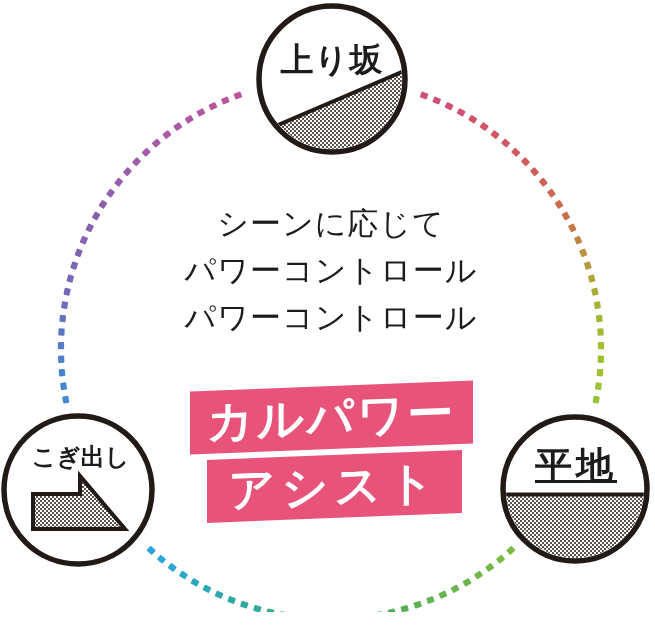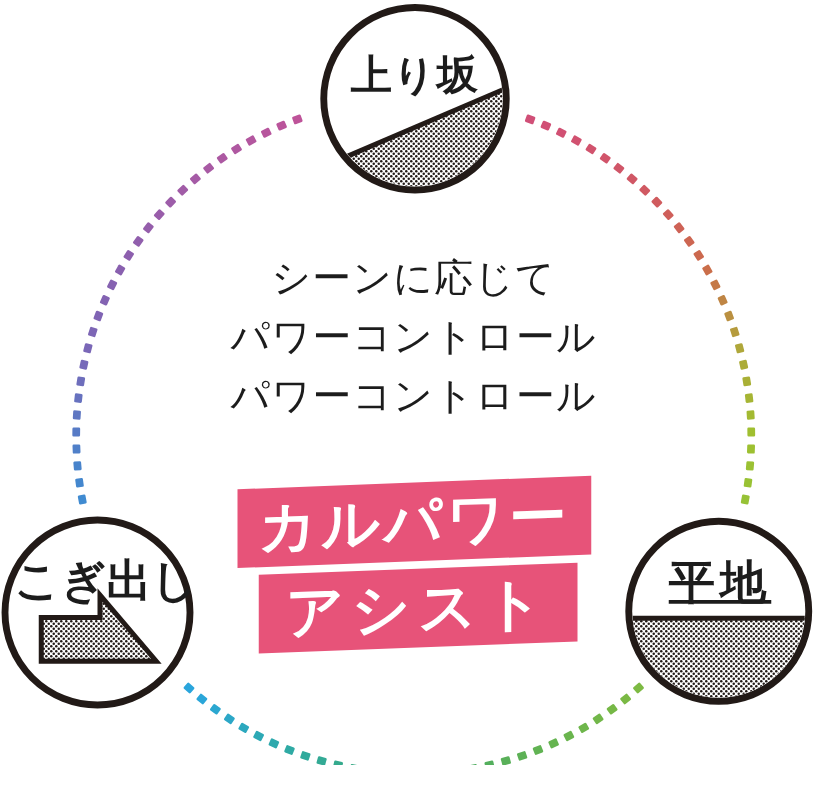--- a/index.html
+++ b/index.html
@@ -12,21 +12,21 @@
   .halftone-dot{fill:var(--ink,#221A17);}
   .label{position:absolute;font-weight:bold;color:var(--text,#1C1C1C);text-align:center;white-space:nowrap;}
   .caption{position:absolute;left:81px;top:200px;width:500px;text-align:center;
            font-size:31px;font-weight:normal;line-height:47px;letter-spacing:1px;color:var(--text,#1C1C1C);}
   .banner-block{position:absolute;background:var(--accent,#E75379);transform:skewY(-2.2deg);
                 display:flex;align-items:center;justify-content:center;
                 color:var(--on-accent,#fff);font-weight:bold;}
   .banner-block.b1{left:190px;top:386px;width:283px;height:63px;font-size:46px;letter-spacing:3px;}
   .banner-block.b2{left:207px;top:455px;width:255px;height:63px;font-size:46px;letter-spacing:6px;}
   .uphill-label{left:232px;top:38px;width:200px;font-size:33px;letter-spacing:1px;}
-  .pedal-label{left:3px;top:441px;width:155px;font-size:36px;letter-spacing:0;text-align:right;}
+  .pedal-label{left:3px;top:441px;width:155px;font-size:24px;letter-spacing:0;}
   .flat-label{left:496px;top:441px;width:160px;font-size:37px;letter-spacing:4px;text-decoration:underline;}
 </style>
 </head>
 <body>
 
 <div class="stage">
 
   <svg width="655" height="628" viewBox="0 0 655 628">
     <defs>
       <pattern id="halftone" width="4" height="4" patternUnits="userSpaceOnUse">

